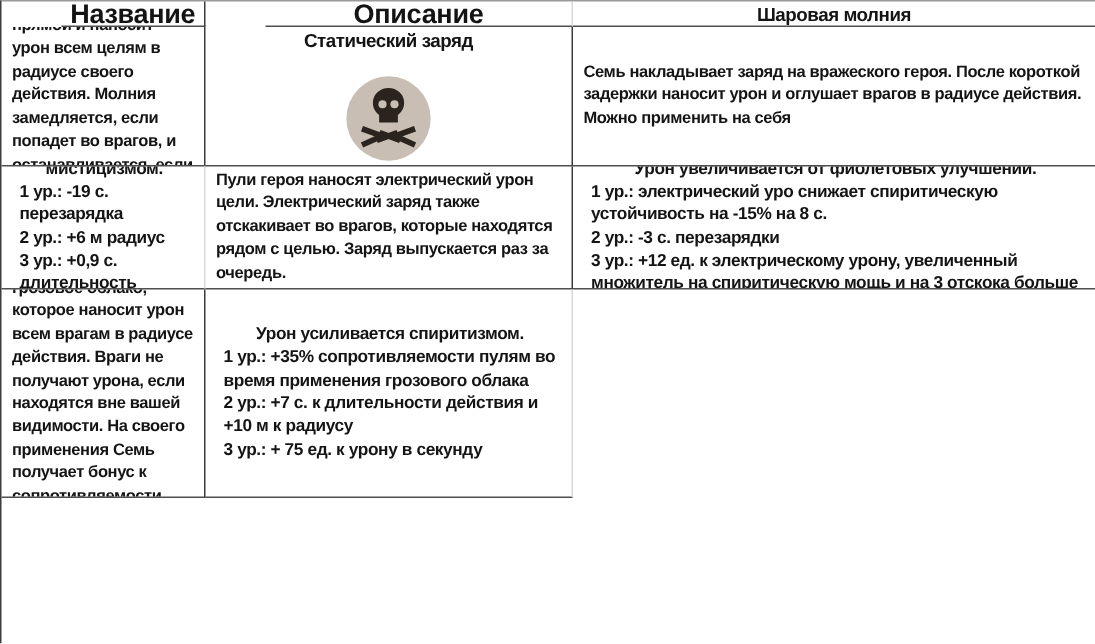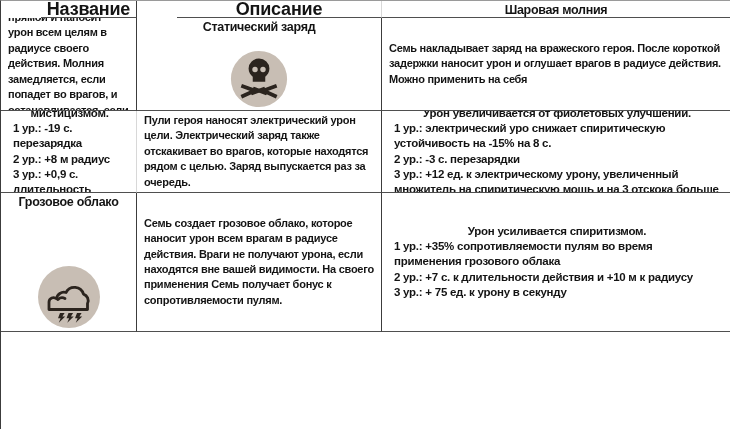--- a/index.html
+++ b/index.html
@@ -80,49 +80,32 @@
         <circle cx="36.4" cy="21.5" r="3" fill="#c8beb4"></circle>
         <path d="M12.5 39.5 l16.5 6 l-3.5 -3 l15 5.5 l-3.5 -3 l14.5 6.5" stroke="#2b241e" stroke-width="4.2" fill="none" stroke-linejoin="miter"></path>
         <path d="M51.5 39.5 l-16.5 6 l3.5 -3 l-15 5.5 l3.5 -3 l-14.5 6.5" stroke="#2b241e" stroke-width="4.2" fill="none" stroke-linejoin="miter"></path>
       </svg>
     </div>
   </div>
   <div class="cell desc-cell">Семь накладывает заряд на вражеского героя. После короткой задержки наносит урон и оглушает врагов в радиусе действия. Можно применить на себя</div>
   <div class="cell upg-cell last-col">
     <div class="upg-title">Урон разгоняется мистицизмом.</div>
     <div class="upg-line">1 ур.: -19 с. перезарядка</div>
-    <div class="upg-line">2 ур.: +8 м радиус</div>
+    <div class="upg-line">2 ур.: +6 м радиус</div>
     <div class="upg-line">3 ур.: +0,9 с. длительность оглушения</div>
   </div>
 
   <div class="cell desc-cell">Пули героя наносят электрический урон цели. Электрический заряд также отскакивает во врагов, которые находятся рядом с целью. Заряд выпускается раз за очередь.</div>
   <div class="cell upg-cell last-col">
     <div class="upg-title">Урон увеличивается от фиолетовых улучшений.</div>
     <div class="upg-line">1 ур.: электрический уро снижает спиритическую устойчивость на -15% на 8 с.</div>
     <div class="upg-line">2 ур.: -3 с. перезарядки</div>
     <div class="upg-line">3 ур.: +12 ед. к электрическому урону, увеличенный множитель на спиритическую мощь и на 3 отскока больше</div>
   </div>
 
-  <div class="cell name-cell">
-    <div class="name-label">Грозовое облако</div>
-    <div class="icon-wrap" style="width:64px;height:64px;">
-      <svg viewBox="0 0 64 64">
-        <circle cx="32" cy="32" r="31" fill="#c8beb4"></circle>
-        <g stroke="#2b241e" stroke-width="2.8" fill="none" stroke-linejoin="round" stroke-linecap="round">
-          <path d="M12 44.5 V37 a4.5 4.5 0 0 1 7.5 -3.2 a7.5 7.5 0 0 1 9.5 -6.3 a9.5 9.5 0 0 1 17.5 1.6 a6.8 6.8 0 0 1 4 9.4 v6 Z"></path>
-          <path d="M21 34.5 a6 6 0 0 1 7 -1"></path>
-        </g>
-        <g fill="#2b241e">
-          <path d="M23 48 h4.6 l-2.2 3.4 h2.8 l-6.4 6.4 l1.8 -4.6 h-2.6 Z"></path>
-          <path d="M31.5 48 h4.6 l-2.2 3.4 h2.8 l-6.4 6.4 l1.8 -4.6 h-2.6 Z"></path>
-          <path d="M40 48 h4.6 l-2.2 3.4 h2.8 l-6.4 6.4 l1.8 -4.6 h-2.6 Z"></path>
-        </g>
-      </svg>
-    </div>
-  </div>
   <div class="cell desc-cell">Семь создает грозовое облако, которое наносит урон всем врагам в радиусе действия. Враги не получают урона, если находятся вне вашей видимости. На своего применения Семь получает бонус к сопротивляемости пулям.</div>
   <div class="cell upg-cell last-col">
     <div class="upg-title">Урон усиливается спиритизмом.</div>
     <div class="upg-line">1 ур.: +35% сопротивляемости пулям во время применения грозового облака</div>
     <div class="upg-line">2 ур.: +7 с. к длительности действия и +10 м к радиусу</div>
     <div class="upg-line">3 ур.: + 75 ед. к урону в секунду</div>
   </div>
 
 </div>
 

